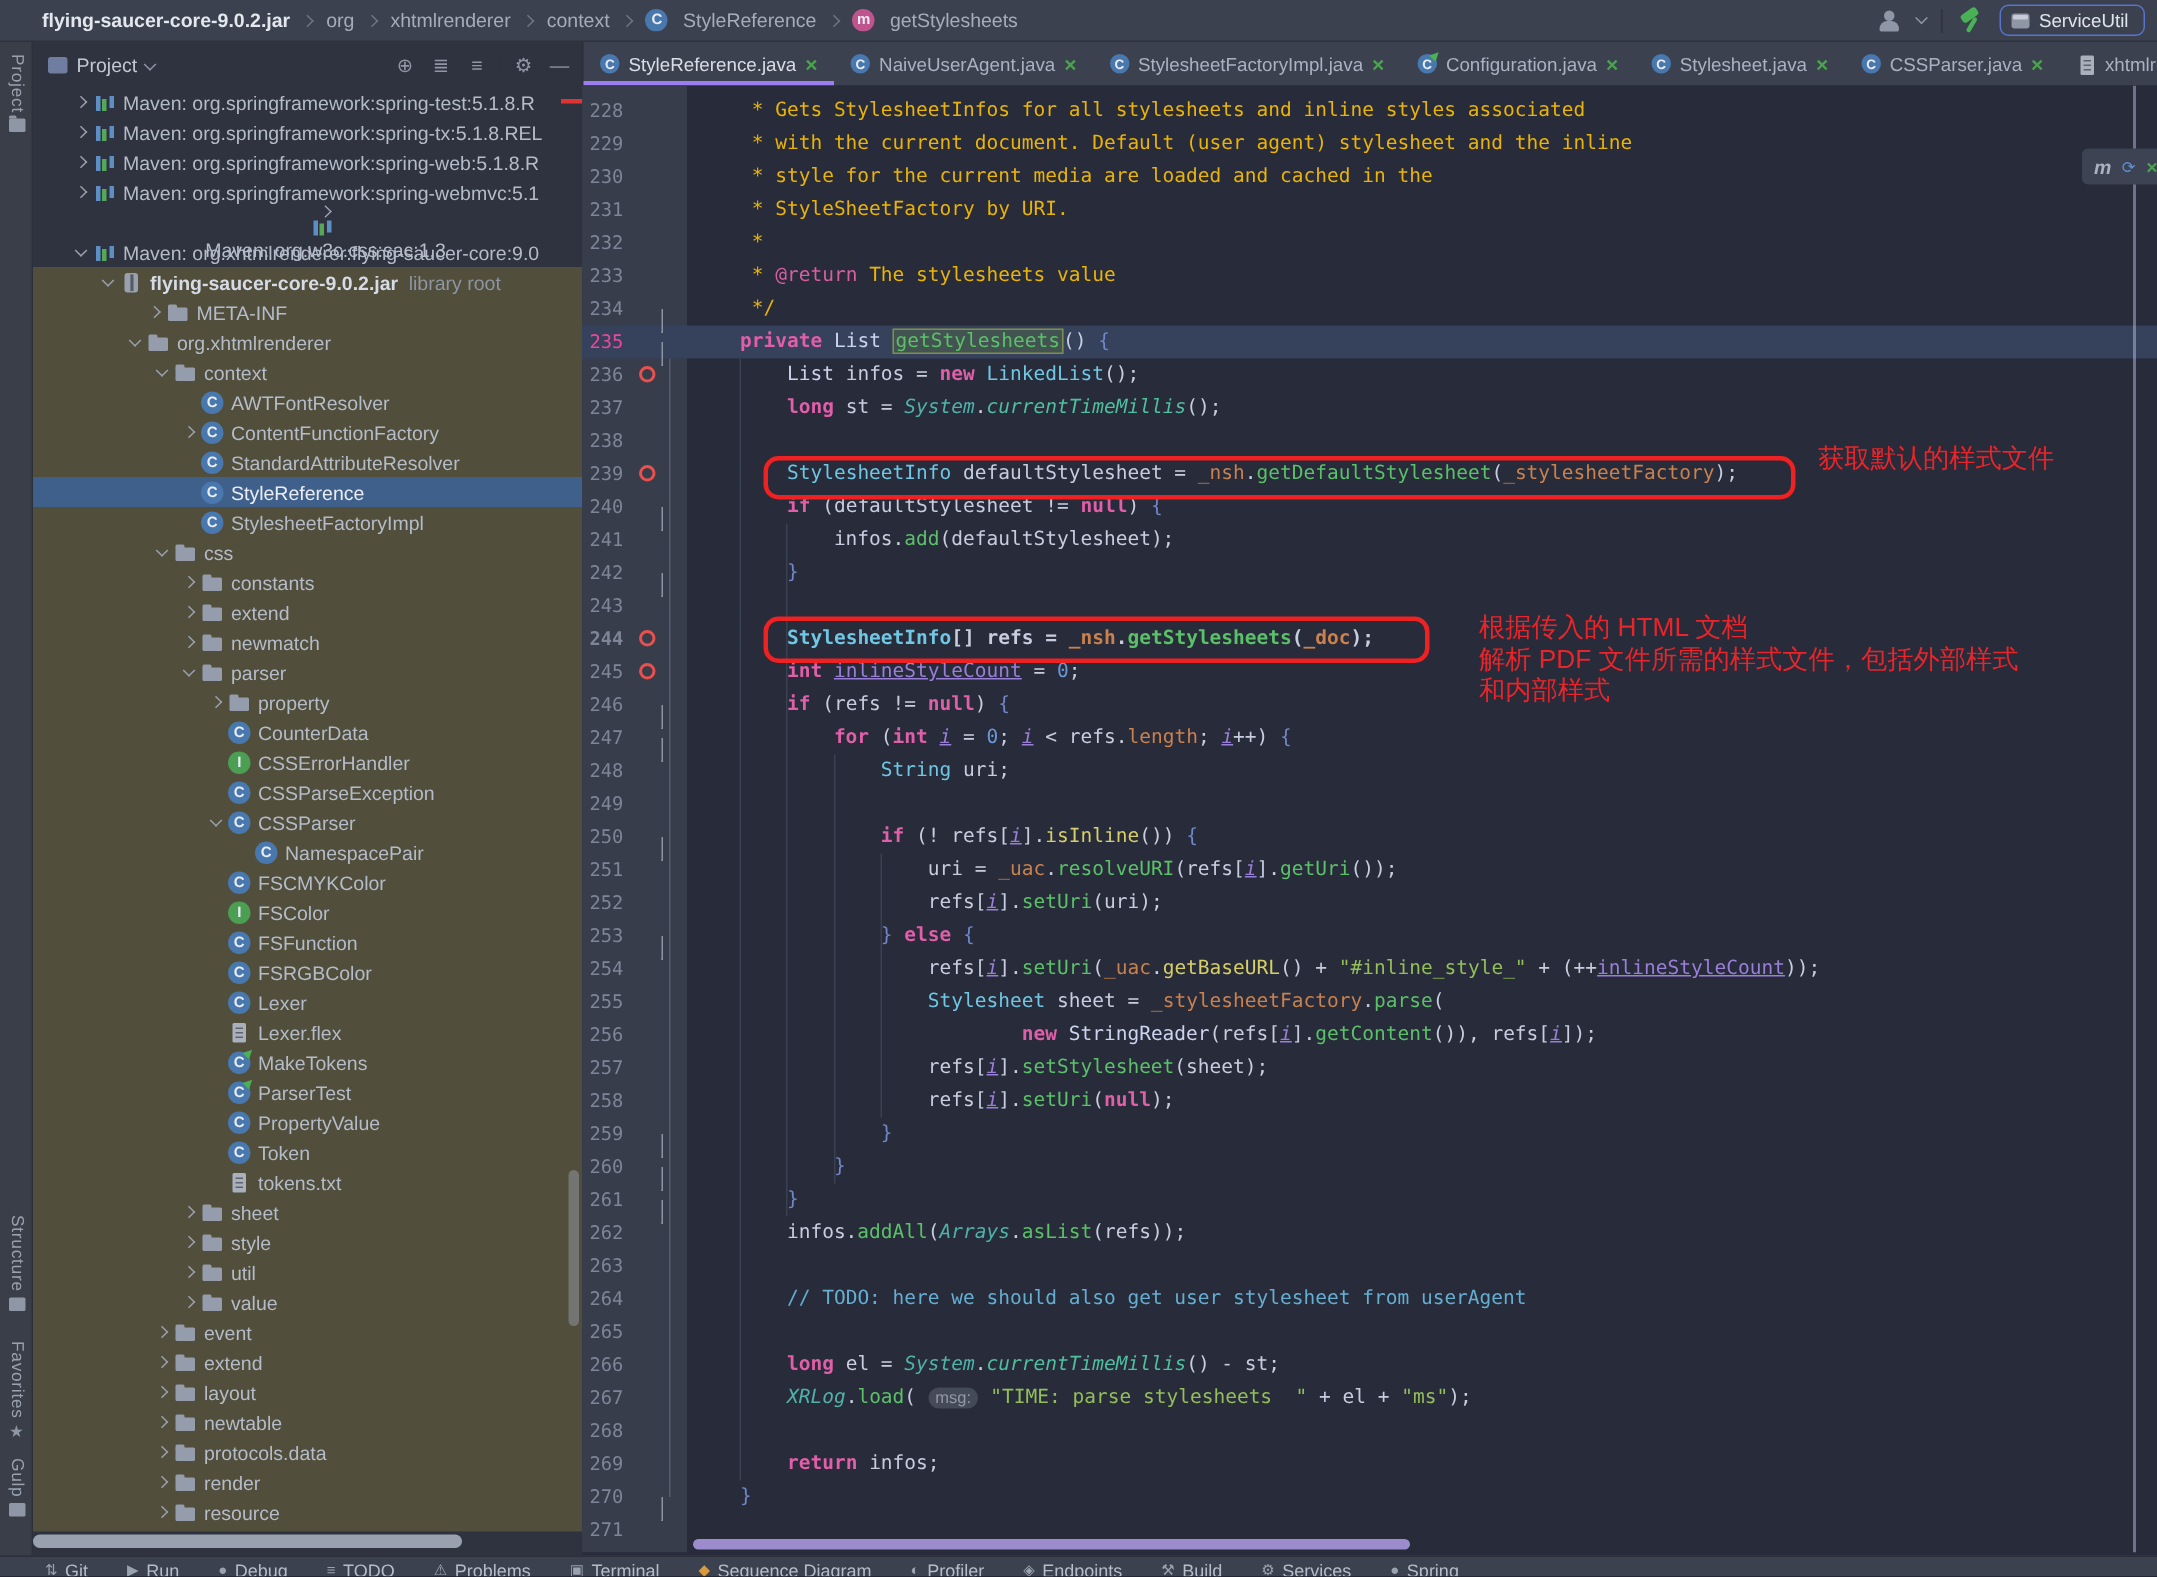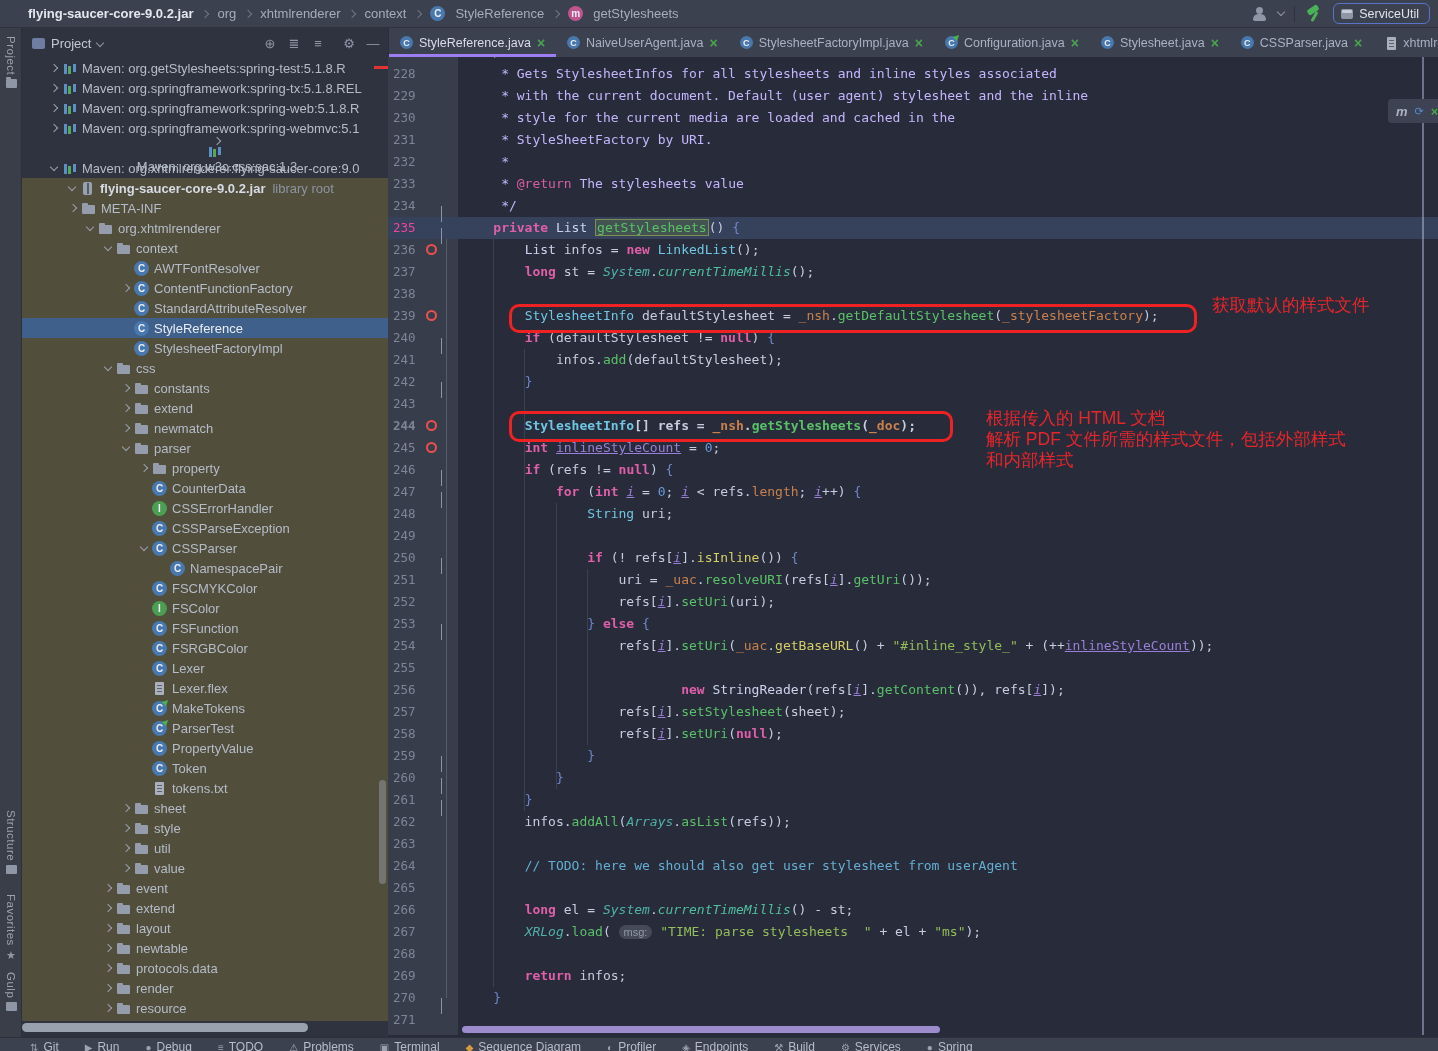--- a/index.html
+++ b/index.html
@@ -94,21 +94,21 @@
   .iguide { position:absolute; width:1px; background:#3a4152; }
   .crow { position:absolute; left:0; width:1050px; height:22px; font-family:"DejaVu Sans Mono", monospace; font-size:13px; line-height:22px; }
   .ln { position:absolute; left:0; width:34px; padding-left:5px; color:#7d8596; font-size:12.5px; }
   .crow.cur .ln { color:#ec4899; }
   .bp { position:absolute; left:38px; top:5px; width:11px; height:11px; border:2px solid #e9504e; border-radius:50%; }
   .fold { position:absolute; left:53px; top:8px; }
   .fold .chev { border-color:#8b93a5; }
   .fold .chev.up { transform:rotate(-135deg); margin-top:3px; }
   .codetext { position:absolute; left:74px; white-space:pre; }
   .tk-pln { color:#c7cdde; }
-  .tk-cmt { color:#c4b5fd; }
+  .tk-cmt { color:#eab308; }
   .tk-doctag { color:#d75fa0; }
   .tk-kw { color:#e05fa9; font-weight:600; }
   .tk-type { color:#6fc7e3; }
   .tk-type2 { color:#cdd3ee; }
   .tk-mdecl { color:#5bc168; background:rgba(95,125,55,.30); border:1px solid #7e8f52; padding:0 1px; }
   .tk-mth { color:#5bc168; }
   .tk-mty { color:#d6ce66; }
   .tk-stat { color:#50b2a7; font-style:italic; }
   .tk-statm { color:#4fbf9f; font-style:italic; }
   .tk-fld { color:#c9814e; }
@@ -216,21 +216,21 @@
       <span class="vsep"></span>
       <span class="hic">⚙</span>
       <span class="hic">—</span>
     </div>
     <div class="tree" id="tree">
         <div class="trow" style="padding-left: 24px;">
           <span class="arrow">
             <span class="chev right"></span>
           </span>
           <span class="ic ic-lib"></span>
-          <span class="tlabel">Maven: org.getStylesheets:spring-test:5.1.8.R</span>
+          <span class="tlabel">Maven: org.springframework:spring-test:5.1.8.R</span>
         </div>
         <div class="trow" style="padding-left: 24px;">
           <span class="arrow">
             <span class="chev right"></span>
           </span>
           <span class="ic ic-lib"></span>
           <span class="tlabel">Maven: org.springframework:spring-tx:5.1.8.REL</span>
         </div>
         <div class="trow" style="padding-left: 24px;">
           <span class="arrow">
@@ -261,21 +261,21 @@
           <span class="tlabel">Maven: org.xhtmlrenderer:flying-saucer-core:9.0</span>
         </div>
         <div class="trow olive" style="padding-left: 42px;">
           <span class="arrow">
             <span class="chev down"></span>
           </span>
           <span class="ic ic-jar"></span>
           <span class="tlabel b">flying-saucer-core-9.0.2.jar</span>
           <span class="tsuffix">library root</span>
         </div>
-        <div class="trow olive" style="padding-left: 43px; text-align: right;">
+        <div class="trow olive" style="padding-left: 73px; text-align: right;">
           <span class="arrow">
             <span class="chev right"></span>
           </span>
           <span class="ic ic-folder"></span>
           <span class="tlabel">META-INF</span>
         </div>
         <div class="trow olive" style="padding-left: 60px;">
           <span class="arrow">
             <span class="chev down"></span>
           </span>
@@ -746,20 +746,21 @@
           <span class="ln">253</span>
           <span class="fold"><span class="chev up"></span></span>
           <span class="codetext"><span class="tk-pln">                </span><span class="tk-brace">}</span><span class="tk-pln"> </span><span class="tk-kw">else</span><span class="tk-pln"> </span><span class="tk-brace">{</span></span>
         </div>
         <div class="crow" style="top: 578px;">
           <span class="ln">254</span>
           <span class="codetext"><span class="tk-pln">                    refs[</span><span class="tk-vit">i</span><span class="tk-pln">].</span><span class="tk-mth">setUri</span><span class="tk-pln">(</span><span class="tk-fld">_uac</span><span class="tk-pln">.</span><span class="tk-mty">getBaseURL</span><span class="tk-pln">() + </span><span class="tk-str">"#inline_style_"</span><span class="tk-pln"> + (++</span><span class="tk-vre">inlineStyleCount</span><span class="tk-pln">));</span></span>
         </div>
         <div class="crow" style="top: 600px;">
           <span class="ln">255</span>
+          <span class="codetext"><span class="tk-pln">                    </span><span class="tk-type">Stylesheet</span><span class="tk-pln"> sheet = </span><span class="tk-fld">_stylesheetFactory</span><span class="tk-pln">.</span><span class="tk-mth">parse</span><span class="tk-pln">(</span></span>
         </div>
         <div class="crow" style="top: 622px;">
           <span class="ln">256</span>
           <span class="codetext"><span class="tk-pln">                            </span><span class="tk-kw">new</span><span class="tk-pln"> </span><span class="tk-type2">StringReader</span><span class="tk-pln">(refs[</span><span class="tk-vit">i</span><span class="tk-pln">].</span><span class="tk-mth">getContent</span><span class="tk-pln">()), refs[</span><span class="tk-vit">i</span><span class="tk-pln">]);</span></span>
         </div>
         <div class="crow" style="top: 644px;">
           <span class="ln">257</span>
           <span class="codetext"><span class="tk-pln">                    refs[</span><span class="tk-vit">i</span><span class="tk-pln">].</span><span class="tk-mth">setStylesheet</span><span class="tk-pln">(sheet);</span></span>
         </div>
         <div class="crow" style="top: 666px;">

